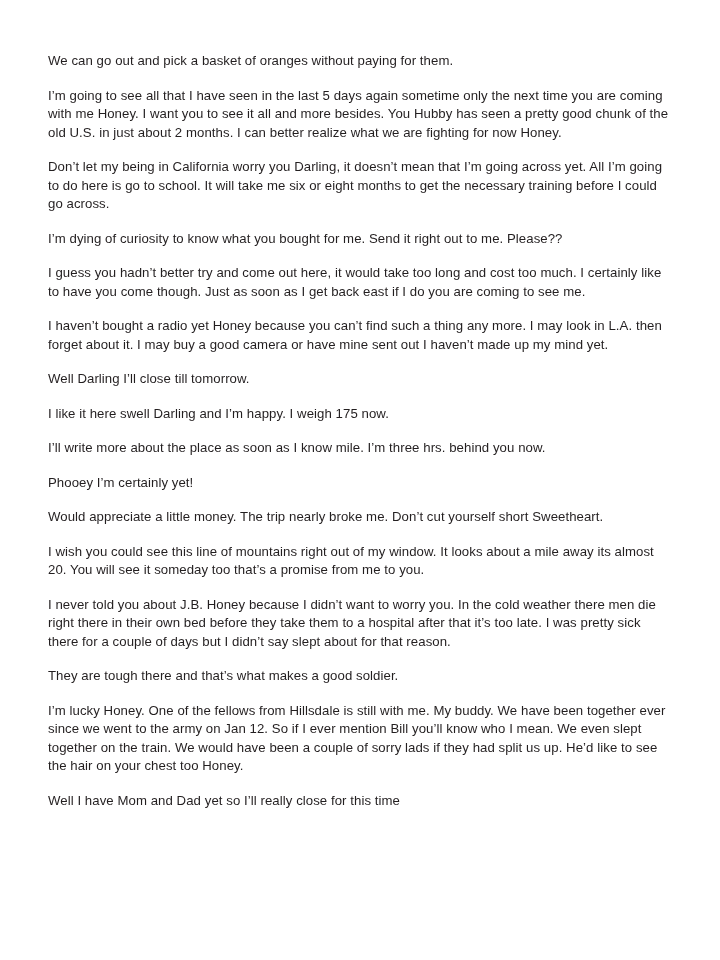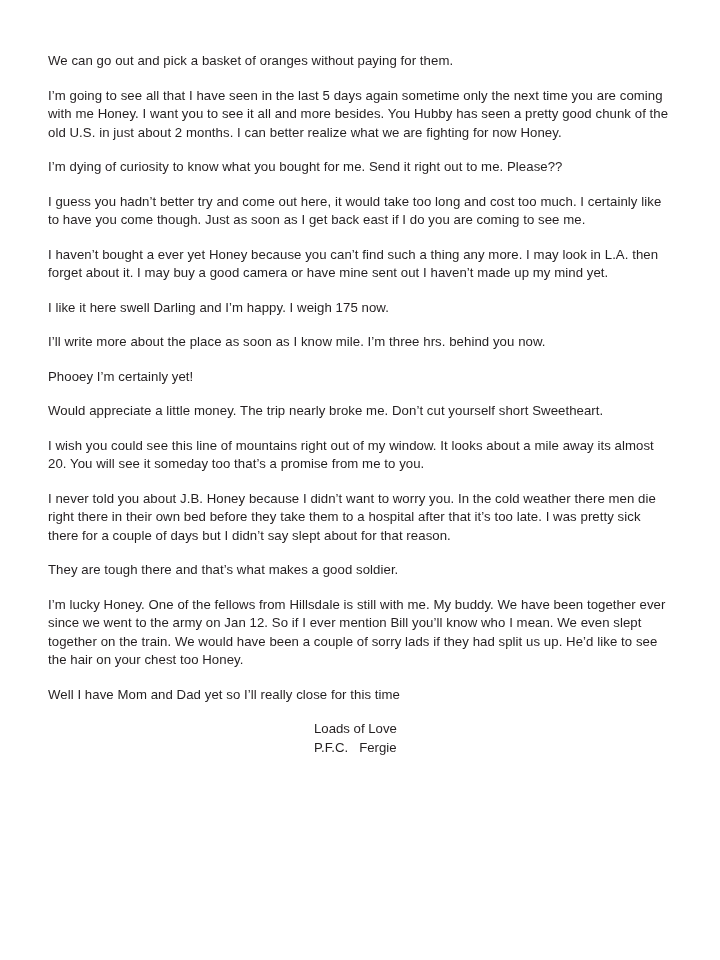--- a/index.html
+++ b/index.html
@@ -46,31 +46,29 @@
     white-space: pre;
   }
 </style>
 </head>
 <body>
 
 <div class="page">
   <div class="letter-body">
     <p class="para">We can go out and pick a basket of oranges without paying for them.</p>
     <p class="para">I’m going to see all that I have seen in the last 5 days again sometime only the next time you are coming with me Honey.  I want you to see it all and more besides.  You Hubby has seen a pretty good chunk of the old U.S. in just about 2 months.  I can better realize what we are fighting for now Honey.</p>
+    <p class="para">Don’t let my being in California worry you Darling, it doesn’t mean that I’m going across yet.  All I’m going to do here is go to school.  It will take me six or eight months to get the necessary training before I could go across.</p>
     <p class="para">I’m dying of curiosity to know what you bought for me.  Send it right out to me.  Please??</p>
     <p class="para">I guess you hadn’t better try and come out here, it would take too long and cost too much.  I certainly like to have you come though.  Just as soon as I get back east if I do you are coming to see me.</p>
-    <p class="para">I haven’t bought a ever yet Honey because you can’t find such a thing any more.  I may look in L.A. then forget about it.  I may buy a good camera or have mine sent out I haven’t made up my mind yet.</p>
+    <p class="para">I haven’t bought a radio yet Honey because you can’t find such a thing any more.  I may look in L.A. then forget about it.  I may buy a good camera or have mine sent out I haven’t made up my mind yet.</p>
+    <p class="para">Well Darling I’ll close till tomorrow.</p>
     <p class="para">I like it here swell Darling and I’m happy.  I weigh 175 now.</p>
     <p class="para">I’ll write more about the place as soon as I know mile.  I’m three hrs. behind you now.</p>
     <p class="para">Phooey I’m certainly yet!</p>
     <p class="para">Would appreciate a little money.  The trip nearly broke me.  Don’t cut yourself short Sweetheart.</p>
     <p class="para">I wish you could see this line of mountains right out of my window.  It looks about a mile away its almost 20.  You will see it someday too that’s a promise from me to you.</p>
     <p class="para">I never told you about J.B. Honey because I didn’t want to worry you.  In the cold weather there men die right there in their own bed before they take them to a hospital after that it’s too late.  I was pretty sick there for a couple of days but I didn’t say slept about for that reason.</p>
     <p class="para">They are tough there and that’s what makes a good soldier.</p>
     <p class="para">I’m lucky Honey.  One of the fellows from Hillsdale is still with me.  My buddy.  We have been together ever since we went to the army on Jan 12.  So if I ever mention Bill you’ll know who I mean.  We even slept together on the train.  We would have been a couple of sorry lads if they had split us up.  He’d like to see the hair on your chest too Honey.</p>
     <p class="para">Well I have Mom and Dad yet so I’ll really close for this time</p>
 
-    <div class="signature-block">
-      <div class="sig-line">Loads of Love</div>
-      <div class="sig-line">P.F.C.   Fergie</div>
-    </div>
   </div>
 </div>
 
 </body></html>

